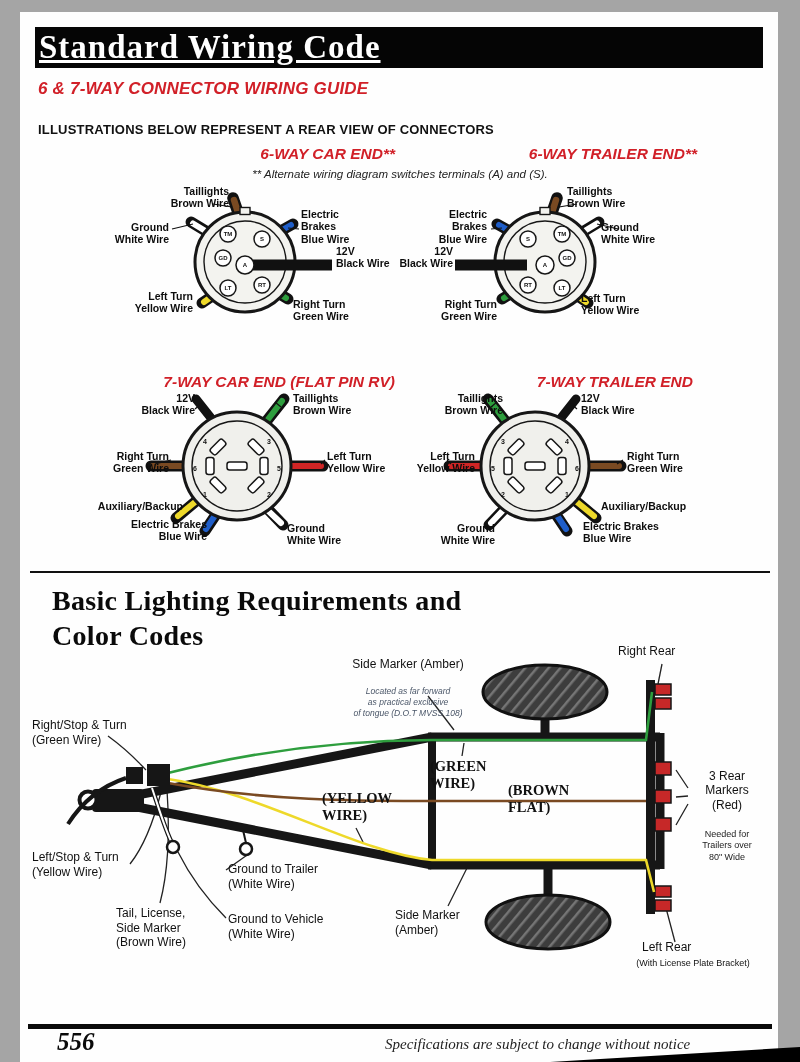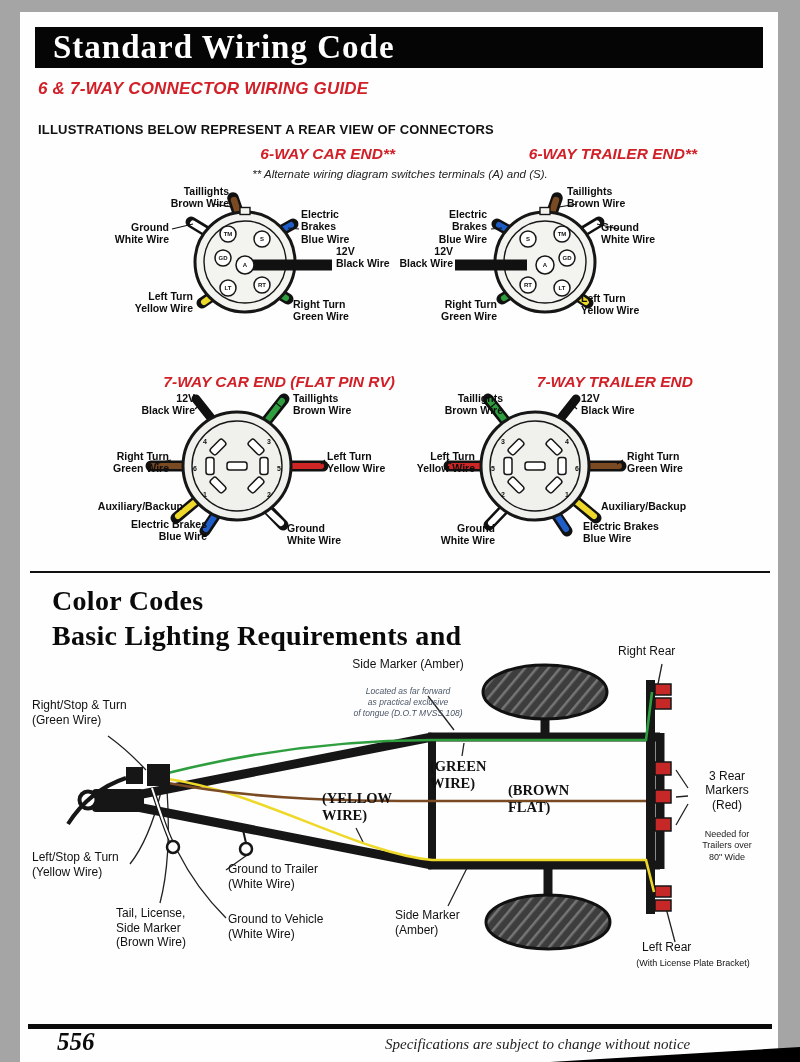--- a/index.html
+++ b/index.html
@@ -1,21 +1,21 @@
 <!DOCTYPE html>
 <html><head>
 <meta charset="utf-8">
 <style>
   * { margin:0; padding:0; box-sizing:border-box; }
   html,body { width:800px; height:1062px; }
   body { position:relative; background:#a5a5a5; font-family:"Liberation Sans",sans-serif; overflow:hidden; }
   .abs { position:absolute; }
   .page-bg { left:20px; top:12px; width:758px; height:1050px; background:#fefefe; }
   .banner { left:35px; top:27px; width:728px; height:41px; background:#050505; color:#fff; }
-  .banner h1 { font:bold 33px/41px "Liberation Serif",serif; letter-spacing:1px; padding-left:18px; }
+  .banner h1 { font:bold 33px/41px "Liberation Serif",serif; letter-spacing:1px; padding-left:4px;text-decoration:underline; }
   .red-head { left:38px; top:79px; font:italic bold 17px "Liberation Sans",sans-serif; color:#d12028; letter-spacing:.2px; }
   .sub-head { left:38px; top:100px; font:bold 13px "Liberation Sans",sans-serif; color:#111; letter-spacing:.2px;margin-top:22px; }
   .ctitle { position:absolute; text-align:right; font:italic bold 15.5px "Liberation Sans",sans-serif; color:#d12028; }
   .alt-note { left:150px; top:168px; width:500px; text-align:center; font:italic 11.5px "Liberation Sans",sans-serif; color:#222; }
   .diagram { position:absolute; }
   .lbl { position:absolute; font:bold 10.5px/1.18 "Liberation Sans",sans-serif; color:#0d0d0d; white-space:pre-line; }
   .lbl.r { text-align:right; }
   .lbl.nw { white-space:nowrap; }
   .divider { left:30px; top:571px; width:740px; height:2px; background:#111; }
   .light-head { left:52px; top:583px; font:bold 28px/1.25 "Liberation Serif",serif; color:#0a0a0a; letter-spacing:.3px; }
@@ -270,22 +270,22 @@
   <div class="lbl nw" style="left:196px;top:110px">Auxiliary/Backup</div>
   <div class="lbl" style="left:178px;top:130px">Electric Brakes
 Blue Wire</div>
   <div class="lbl r" style="left:10px;top:132px;width:80px">Ground
 White Wire</div>
 </div>
 
 <div class="abs divider"></div>
 
 <div class="abs light-head">
+  <div>Basic Lighting Requirements and</div>
   <div>Color Codes</div>
-  <div>Basic Lighting Requirements and</div>
 </div>
 
 <div class="diagram" style="left:30px;top:640px;width:740px;height:372px">
   <svg width="740" height="372" viewBox="0 0 740 372">
     <defs>
       <pattern id="tread" width="9" height="9" patternUnits="userSpaceOnUse" patternTransform="rotate(40)">
         <rect width="9" height="9" fill="#3d3d3d"></rect>
         <line x1="1" y1="0" x2="1" y2="9" stroke="#757575" stroke-width="3"></line>
       </pattern>
     </defs>
@@ -341,21 +341,21 @@
     <circle cx="216" cy="209" r="6" fill="#fff" stroke="#161616" stroke-width="2.5"></circle>
     <path d="M216,203 L213,190" stroke="#161616" stroke-width="2" fill="none"></path>
   </svg>
   <div class="tlbl c" style="left:312px;top:2px;width:132px">
     <div>Side Marker (Amber)</div>
     <div class="snote">Located as far forward
 as practical exclusive
 of tongue (D.O.T MVSS 108)</div>
   </div>
   <div class="tlbl" style="left:588px;top:4px">Right Rear</div>
-  <div class="tlbl" style="left:2px;top:58px">Right/Stop &amp; Turn
+  <div class="tlbl" style="left:2px;top:78px">Right/Stop &amp; Turn
 (Green Wire)</div>
   <div class="wname" style="left:400px;top:118px">(GREEN
 WIRE)</div>
   <div class="wname" style="left:292px;top:150px">(YELLOW
 WIRE)</div>
   <div class="wname" style="left:478px;top:142px">(BROWN
 FLAT)</div>
   <div class="tlbl c" style="left:658px;top:114px;width:78px">
     <div>3 Rear
 Markers

